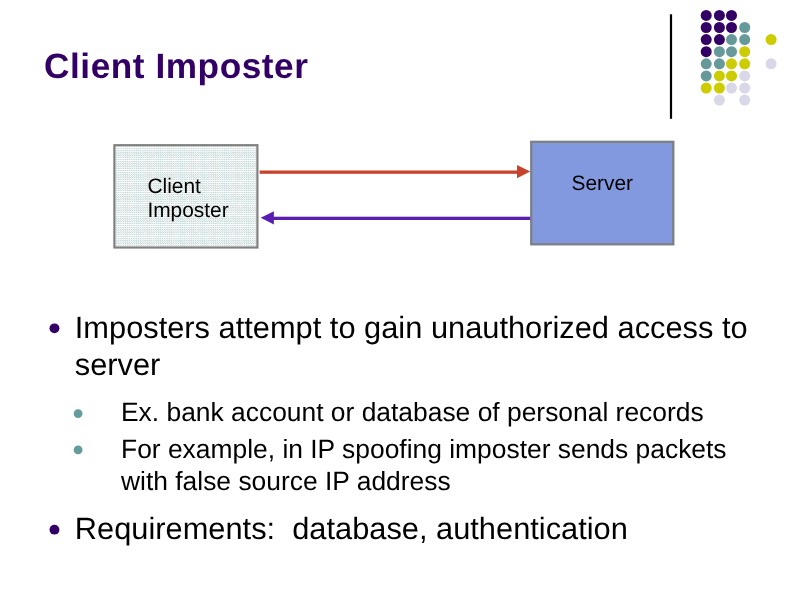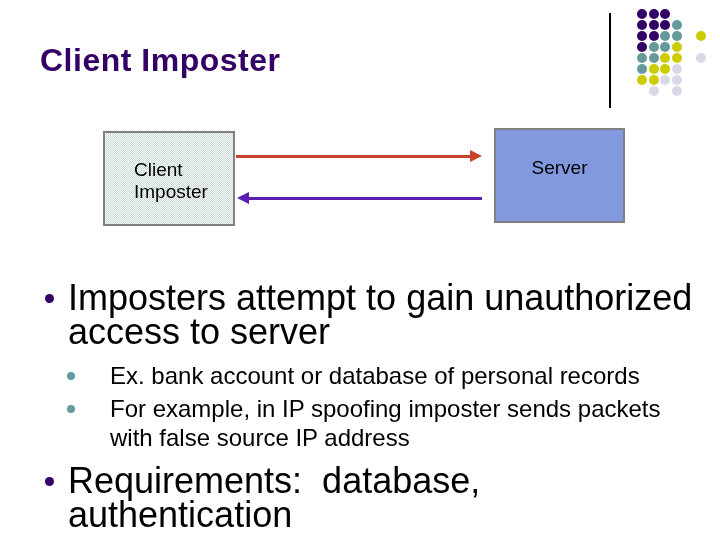--- a/index.html
+++ b/index.html
@@ -63,21 +63,21 @@
   }
   .client-box {
     left: 103px; top: 131px;
     width: 132px; height: 95px;
     padding: 26px 0 0 29px;
     background-color: #fff;
     background-image: conic-gradient(var(--client-box-checker, #c5d7d7) 25%, #ffffff 0 50%, var(--client-box-checker, #c5d7d7) 0 75%, #ffffff 0);
     background-size: 2px 2px;
   }
   .server-box {
-    left: 494px; top: 128px;
+    left: 482px; top: 128px;
     width: 131px; height: 95px;
     padding-top: 27px;
     text-align: center;
     background: var(--server-box-fill, #8299df);
   }
 
   
   .arrow { position: absolute; height: 13px; }
   .arrow .line { position: absolute; top: 5px; height: 3px; }
   .arrow-request { left: 236px; top: 150px; width: 246px; }
@@ -106,21 +106,21 @@
     top: 281px;
     width: 655px;
     margin: 0;
     padding: 0;
     list-style: none;
     color: var(--text, #000);
   }
   .bullets li { display: flex; align-items: flex-start; }
   .btext { white-space: pre-wrap; }
   .bdot { border-radius: 50%; flex: 0 0 auto; }
-  .b-l1 { font-size: 36px; line-height: 34px; padding-left: 5px; }
+  .b-l1 { font-size: 28px; line-height: 34px; padding-left: 5px; }
   .b-l1 .bdot {
     width: 9px; height: 9px;
     margin-top: 13px; margin-right: 14px;
     background: var(--bullet-level1, #330066);
   }
   .b-l2 { font-size: 24px; line-height: 29px; padding-left: 27px; margin-top: 12px; gap: 20px; }
   .b-l2 .bdot {
     width: 8px; height: 8px;
     margin-top: 11px; margin-right: 15px;
     background: var(--bullet-level2, #639c9c);

